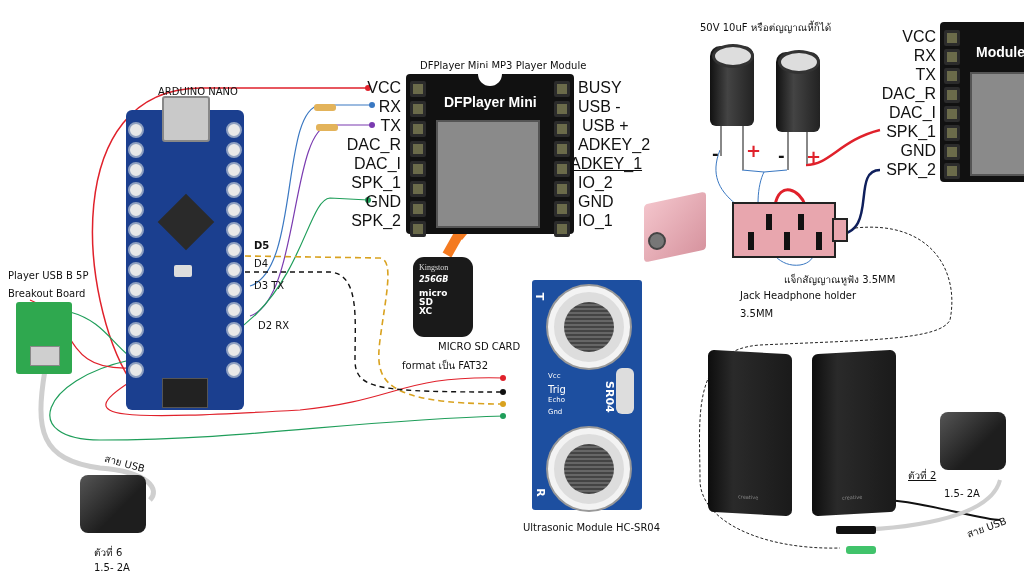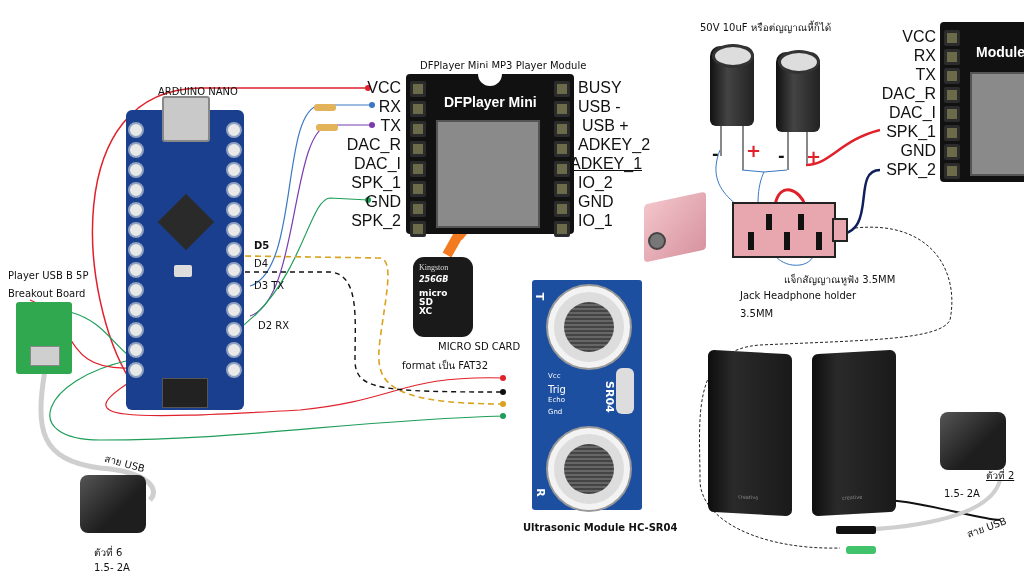--- a/index.html
+++ b/index.html
@@ -175,21 +175,21 @@
   <div class="mesh" style="left:32px;top:164px;width:50px;height:50px;"></div>
   <div class="abs" style="left:4px;top:10px;color:#fff;font-size:11px;font-weight:bold;transform:rotate(90deg);">T</div>
   <div class="abs" style="left:4px;top:206px;color:#fff;font-size:11px;font-weight:bold;transform:rotate(90deg);">R</div>
   <div class="abs" style="left:58px;top:114px;color:#fff;font-size:11px;font-weight:bold;transform:rotate(90deg);">HC-SR04</div>
   <div class="abs" style="left:84px;top:88px;width:18px;height:46px;background:#ddd;border-radius:6px;"></div>
   <div class="abs" style="left:16px;top:92px;color:#fff;font-size:7px;">Vcc</div>
   <div class="abs" style="left:16px;top:104px;color:#fff;font-size:10px;">Trig</div>
   <div class="abs" style="left:16px;top:116px;color:#fff;font-size:7px;">Echo</div>
   <div class="abs" style="left:16px;top:128px;color:#fff;font-size:7px;">Gnd</div>
 </div>
-<div class="lbl" style="left:523px;top:522px;font-weight:bold;">Ultrasonic Module  HC-SR04</div>
+<div class="lbl" style="left:523px;top:522px;">Ultrasonic Module  HC-SR04</div>
 
 <div class="lbl" style="left:8px;top:270px;">Player USB B 5P</div>
 <div class="lbl" style="left:8px;top:288px;">Breakout Board</div>
 <div class="usbbrk" style="left:16px;top:302px;width:56px;height:72px;">
   <div class="abs" style="left:14px;top:44px;width:28px;height:18px;background:#cfcfcf;border:1px solid #888;"></div>
 </div>
 
 <div class="lbl" style="left:104px;top:456px;transform:rotate(15deg);">สาย USB</div>
 <div class="charger" style="left:80px;top:475px;width:66px;height:58px;"></div>
 <div class="lbl" style="left:94px;top:545px;">ตัวที่ 6</div>
@@ -247,15 +247,15 @@
 <div class="speaker" style="left:708px;top:352px;width:84px;height:162px;transform:skewY(3deg);">
   <div class="abs" style="left:30px;top:142px;color:#888;font-size:5px;">creative</div>
 </div>
 <div class="speaker" style="left:812px;top:352px;width:84px;height:162px;transform:skewY(-3deg);">
   <div class="abs" style="left:30px;top:142px;color:#888;font-size:5px;">creative</div>
 </div>
 <div class="abs" style="left:846px;top:546px;width:30px;height:8px;background:#41c36b;border-radius:3px;"></div>
 <div class="abs" style="left:836px;top:526px;width:40px;height:8px;background:#111;border-radius:2px;"></div>
 
 <div class="charger" style="left:940px;top:412px;width:66px;height:58px;"></div>
-<div class="lbl" style="left:986px;top:468px;text-decoration:underline;">ตัวที่ 2</div>
+<div class="lbl" style="left:908px;top:468px;text-decoration:underline;">ตัวที่ 2</div>
 <div class="lbl" style="left:944px;top:488px;">1.5- 2A</div>
 <div class="lbl" style="left:966px;top:520px;transform:rotate(-20deg);">สาย USB</div>
 
 </body></html>

